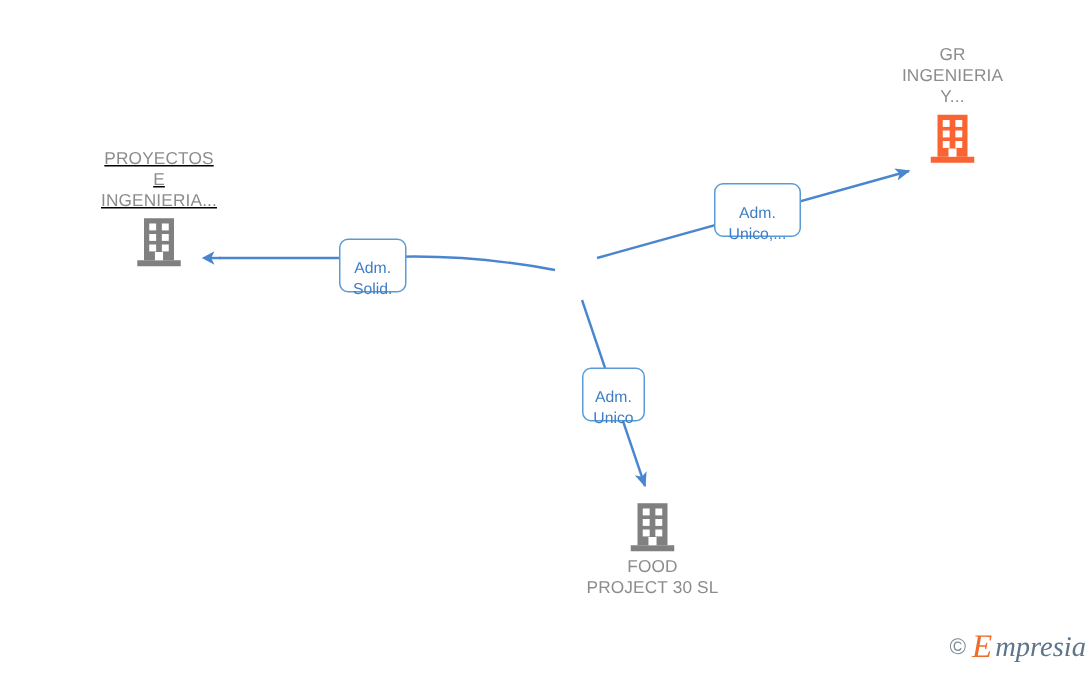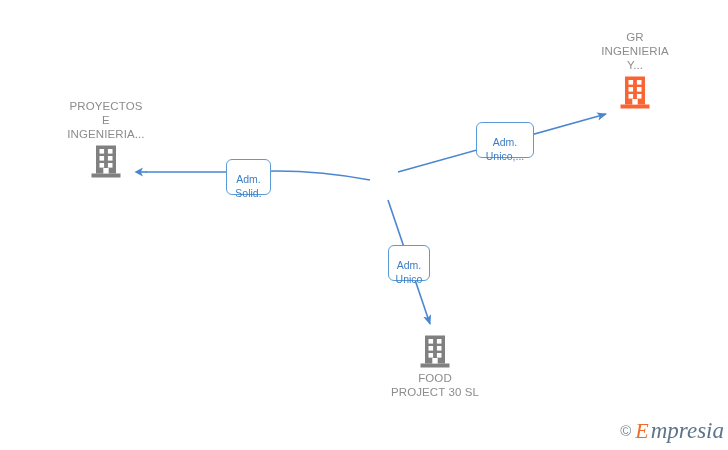--- a/index.html
+++ b/index.html
@@ -93,21 +93,21 @@
     font-family: "Liberation Serif", serif;
     font-style: italic;
     font-size: 22px;
     line-height: 1;
     margin-right: -2px;
   }
   #watermark .wm-rest {
     color: #5d7489;
     font-family: "Liberation Serif", serif;
     font-style: italic;
-    font-size: 23px;
+    font-size: 19px;
     line-height: 1;
   }
 </style>
 </head>
 <body>
 
 <div id="graph-canvas">
 
   <svg class="edges-layer" viewBox="0 0 728 450" width="728" height="450" xmlns="http://www.w3.org/2000/svg">
     <defs>
@@ -142,21 +142,21 @@
       <rect x="8.5" y="5" width="4.6" height="4.6" fill="#ffffff"></rect>
       <rect x="16.9" y="5" width="4.6" height="4.6" fill="#ffffff"></rect>
       <rect x="8.5" y="12" width="4.6" height="4.6" fill="#ffffff"></rect>
       <rect x="16.9" y="12" width="4.6" height="4.6" fill="#ffffff"></rect>
       <rect x="8.5" y="19" width="4.6" height="4.6" fill="#ffffff"></rect>
       <rect x="16.9" y="19" width="4.6" height="4.6" fill="#ffffff"></rect>
       <rect x="12.3" y="24" width="5.4" height="5.5" fill="#ffffff"></rect>
     </svg>
   </div>
 
-  <div class="node" style="left:100px; top:99px;">
+  <div class="node" style="left:100px; top:99px;text-decoration:underline;">
     <div class="node-label company-top">PROYECTOS
 E
 INGENIERIA...</div>
     <svg class="node-icon" width="30" height="34" viewBox="0 0 30 34" xmlns="http://www.w3.org/2000/svg">
       <rect x="5" y="1.5" width="20" height="28" fill="#808080"></rect>
       <rect x="0.5" y="29.5" width="29" height="4" fill="#808080"></rect>
       <rect x="8.5" y="5" width="4.6" height="4.6" fill="#ffffff"></rect>
       <rect x="16.9" y="5" width="4.6" height="4.6" fill="#ffffff"></rect>
       <rect x="8.5" y="12" width="4.6" height="4.6" fill="#ffffff"></rect>
       <rect x="16.9" y="12" width="4.6" height="4.6" fill="#ffffff"></rect>

